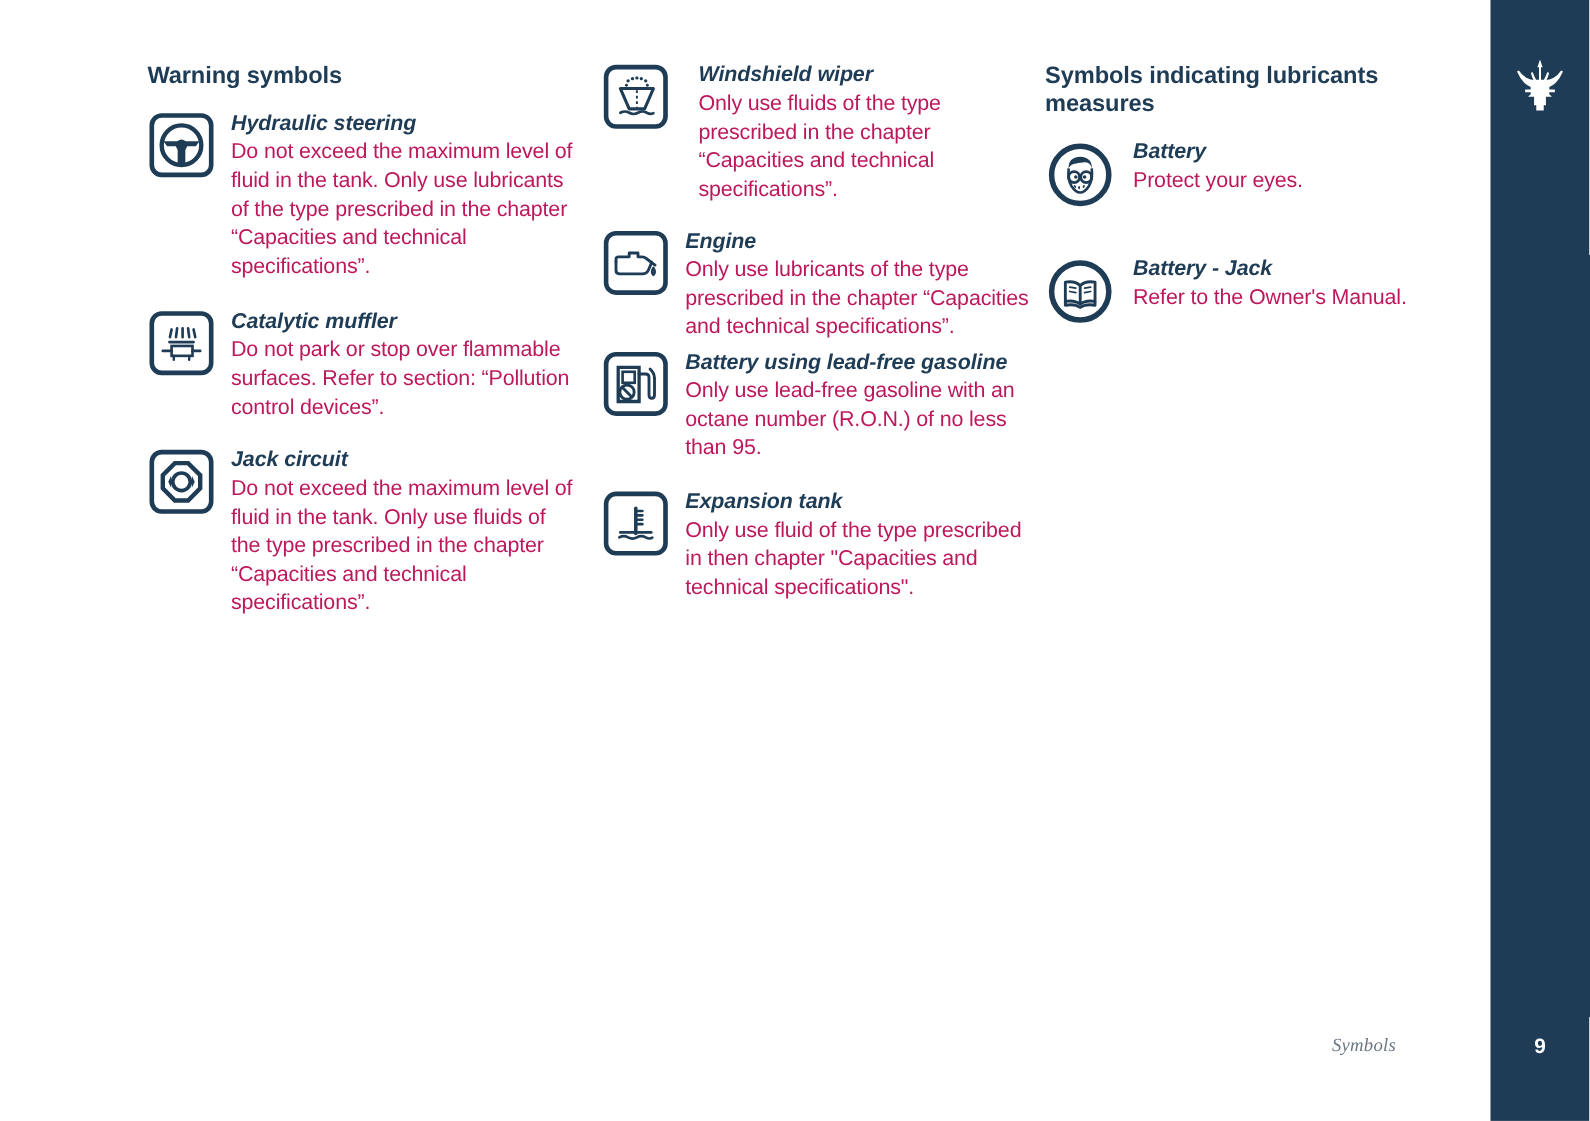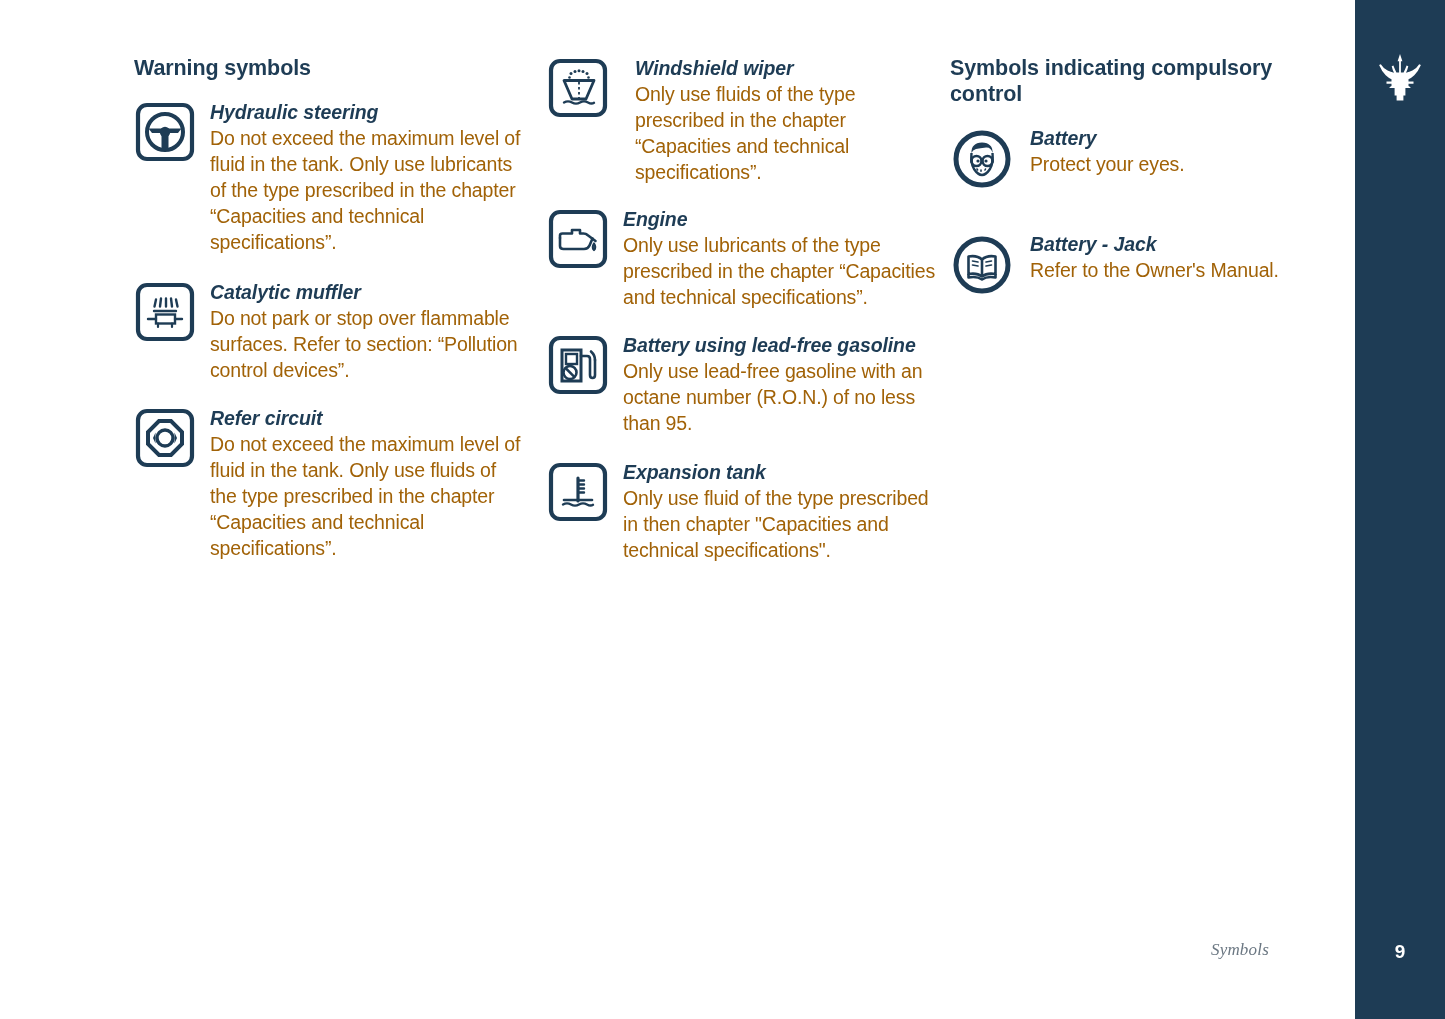--- a/index.html
+++ b/index.html
@@ -109,35 +109,35 @@
     font-size: 19.5px;
     line-height: 24px;
     color: #1e3c55;
     letter-spacing: -0.1px;
     margin-bottom: 1px;
   }
   .entry-text {
     font-family: "Liberation Sans", sans-serif;
     font-size: 19.5px;
     line-height: 26px;
-    color: #a16207;
+    color: #be185d;
     letter-spacing: -0.15px;
     white-space: pre-line;
   }
 
   
   .col-2 .entry:nth-child(1) { margin-bottom: 22px; gap: 12px; }
 
   
   .col-1 .entry.e-muffler  { margin-top: 0px;  margin-bottom: 22px; }
   .col-1 .entry.e-steering { margin-bottom: 24px; }
   .col-1 .entry.e-brake    { margin-bottom: 0px; }
 
   .col-2 .entry.e-wiper    { margin-bottom: 21px; }
-  .col-2 .entry.e-engine   { margin-bottom: 22px; }
+  .col-2 .entry.e-engine   { margin-bottom: 6px; }
   .col-2 .entry.e-fuel     { margin-bottom: 23px; }
   .col-2 .entry.e-tank     { margin-bottom: 0px; }
 
   .col-3 .entry.e-battery     { margin-top: 7px; margin-bottom: 40px; }
   .col-3 .entry.e-battery-jack{ margin-bottom: 0px; }
   .col-3 .entry-icon { width: 64px; height: 64px; margin-right: 16px; }
   .col-3 .entry-icon svg { width: 64px; height: 64px; }
 </style>
 </head>
 <body>
@@ -186,21 +186,21 @@
         <div class="entry-icon">
           <svg viewBox="0 0 62 62" xmlns="http://www.w3.org/2000/svg">
             <rect x="4" y="4" width="54" height="54" rx="9" ry="9" fill="none" stroke="#1e3c55" stroke-width="4.2"></rect>
             <path d="M25 14 L37 14 L48 25 L48 37 L37 48 L25 48 L14 37 L14 25 Z" fill="none" stroke="#1e3c55" stroke-width="4"></path>
             <circle cx="31" cy="31" r="8" fill="none" stroke="#1e3c55" stroke-width="3.4"></circle>
             <path d="M21.5 25.5 L19 31 L21.5 36.5 Z" fill="#1e3c55"></path>
             <path d="M40.5 25.5 L43 31 L40.5 36.5 Z" fill="#1e3c55"></path>
           </svg>
         </div>
         <div class="entry-body">
-          <div class="entry-title">Refer circuit</div>
+          <div class="entry-title">Jack circuit</div>
           <div class="entry-text">Do not exceed the maximum level of fluid in the tank. Only use fluids of the type prescribed in the chapter “Capacities and technical specifications”.</div>
         </div>
       </div>
 
     </div>
 
     <div class="column col-2">
 
       <div class="entry e-wiper">
         <div class="entry-icon">
@@ -272,21 +272,21 @@
         <div class="entry-body">
           <div class="entry-title">Expansion tank</div>
           <div class="entry-text">Only use fluid of the type prescribed in then chapter "Capacities and technical specifications".</div>
         </div>
       </div>
 
     </div>
 
     <div class="column col-3">
 
-      <div class="section-heading">Symbols indicating compulsory control</div>
+      <div class="section-heading">Symbols indicating lubricants measures</div>
 
       <div class="entry e-battery">
         <div class="entry-icon">
           <svg viewBox="0 0 64 64" xmlns="http://www.w3.org/2000/svg">
             <circle cx="32" cy="32" r="26" fill="none" stroke="#1e3c55" stroke-width="5"></circle>
             <path d="M21.5 26 Q21 16 32 15.5 Q43 16 42.5 26 Q41 20 36 20.5 Q30 21 26 22 Q22.5 23 21.5 26 Z" fill="#1e3c55"></path>
             <path d="M21.5 26 Q20.5 36 24 42 Q28 48 32 48 Q36 48 40 42 Q43.5 36 42.5 26" fill="none" stroke="#1e3c55" stroke-width="2.4"></path>
             <circle cx="26.5" cy="34" r="5" fill="none" stroke="#1e3c55" stroke-width="2.6"></circle>
             <circle cx="37.5" cy="34" r="5" fill="none" stroke="#1e3c55" stroke-width="2.6"></circle>
             <path d="M31.5 34 L32.5 34" fill="none" stroke="#1e3c55" stroke-width="2.4"></path>

